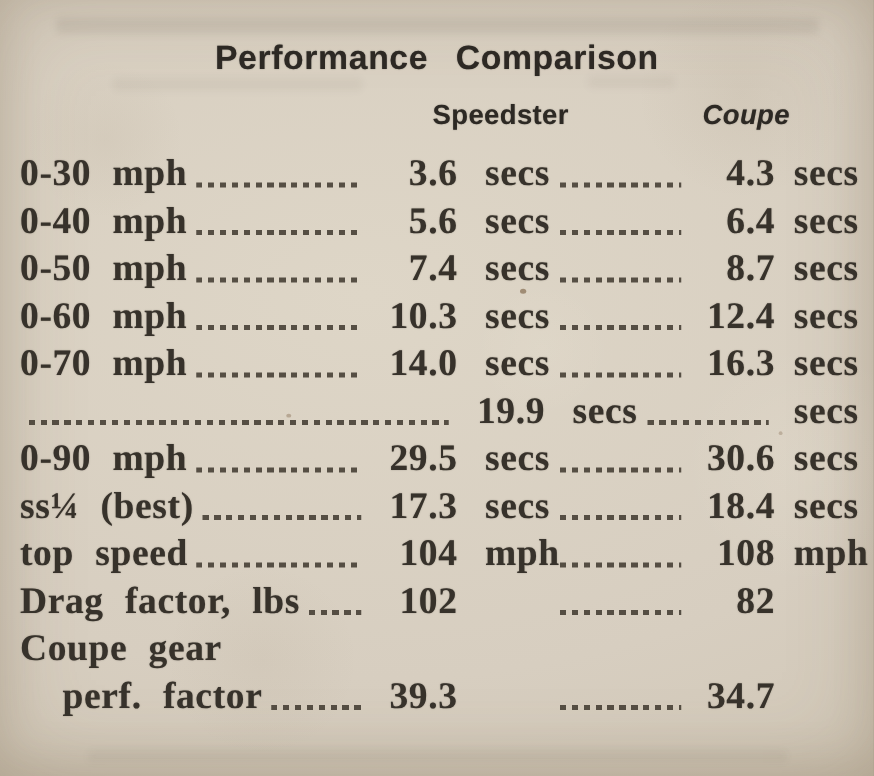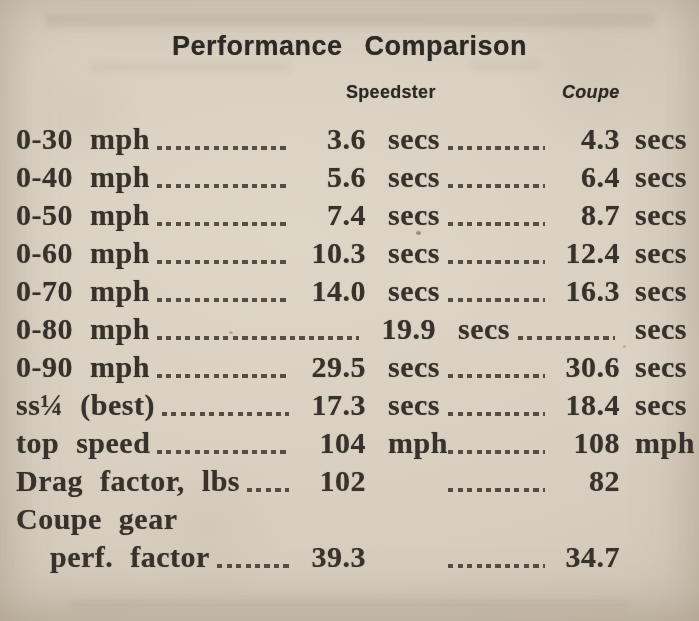--- a/index.html
+++ b/index.html
@@ -45,21 +45,21 @@
   .title{
     position:absolute;left:0;top:28px;width:699px;text-align:center;
     font-family:"Liberation Sans", sans-serif;font-weight:700;
     font-size:27px;line-height:36px;letter-spacing:.5px;word-spacing:14px;
     color:var(--ink-heavy);
     text-shadow:0 0 1px rgba(45,41,36,.55);
   }
   .col-head{
     position:absolute;top:80px;
     font-family:"Liberation Sans", sans-serif;font-weight:700;
-    font-size:18px;line-height:24px;letter-spacing:.3px;
+    font-size:22px;line-height:24px;letter-spacing:.3px;
     color:var(--ink-heavy);
     text-shadow:0 0 1px rgba(45,41,36,.5);
   }
   .col-head.speedster{left:346px;}
   .col-head.coupe{left:562px;font-style:italic;}
 
   .rows{position:absolute;left:16px;top:120px;width:681px;}
   .row{
     display:flex;align-items:flex-end;height:38px;
     font-size:30px;line-height:38px;font-weight:700;letter-spacing:.5px;
@@ -145,21 +145,20 @@
       <span class="label">0-70 mph</span>
       <span class="leader"></span>
       <span class="val v1">14.0</span>
       <span class="unit u1">secs</span>
       <span class="leader fixed"></span>
       <span class="val v2">16.3</span>
       <span class="unit u2">secs</span>
     </div>
 
     <div class="row">
-      <span class="label">0-80 mph</span>
       <span class="leader"></span>
       <span class="val v1">19.9</span>
       <span class="unit u1">secs</span>
       <span class="leader fixed"></span>
       <span class="unit u2">secs</span>
     </div>
 
     <div class="row">
       <span class="label">0-90 mph</span>
       <span class="leader"></span>

